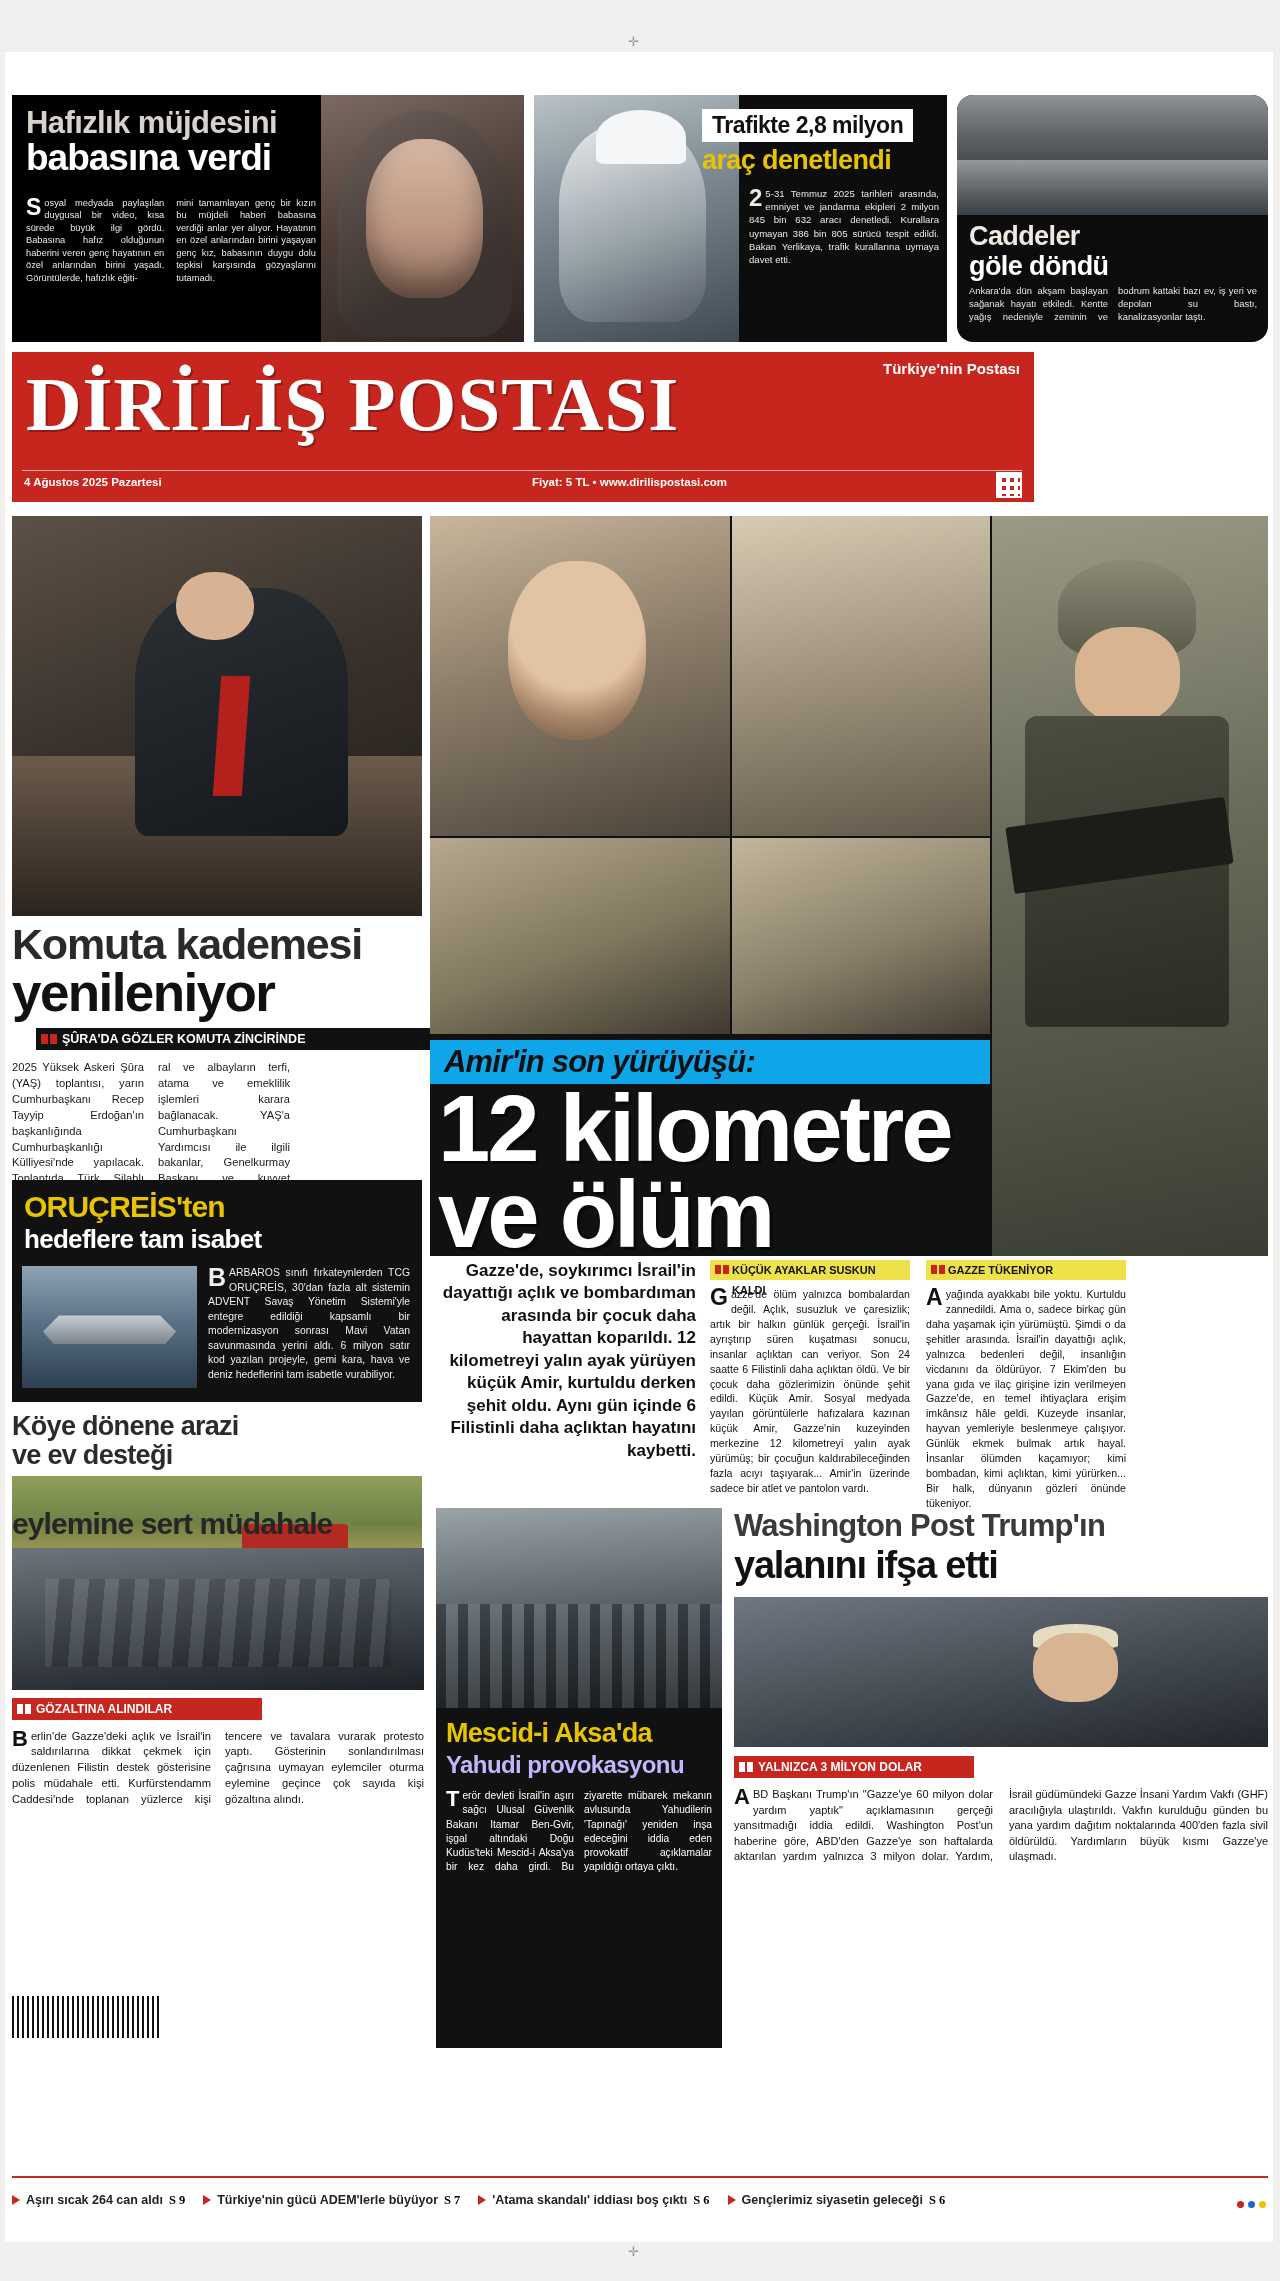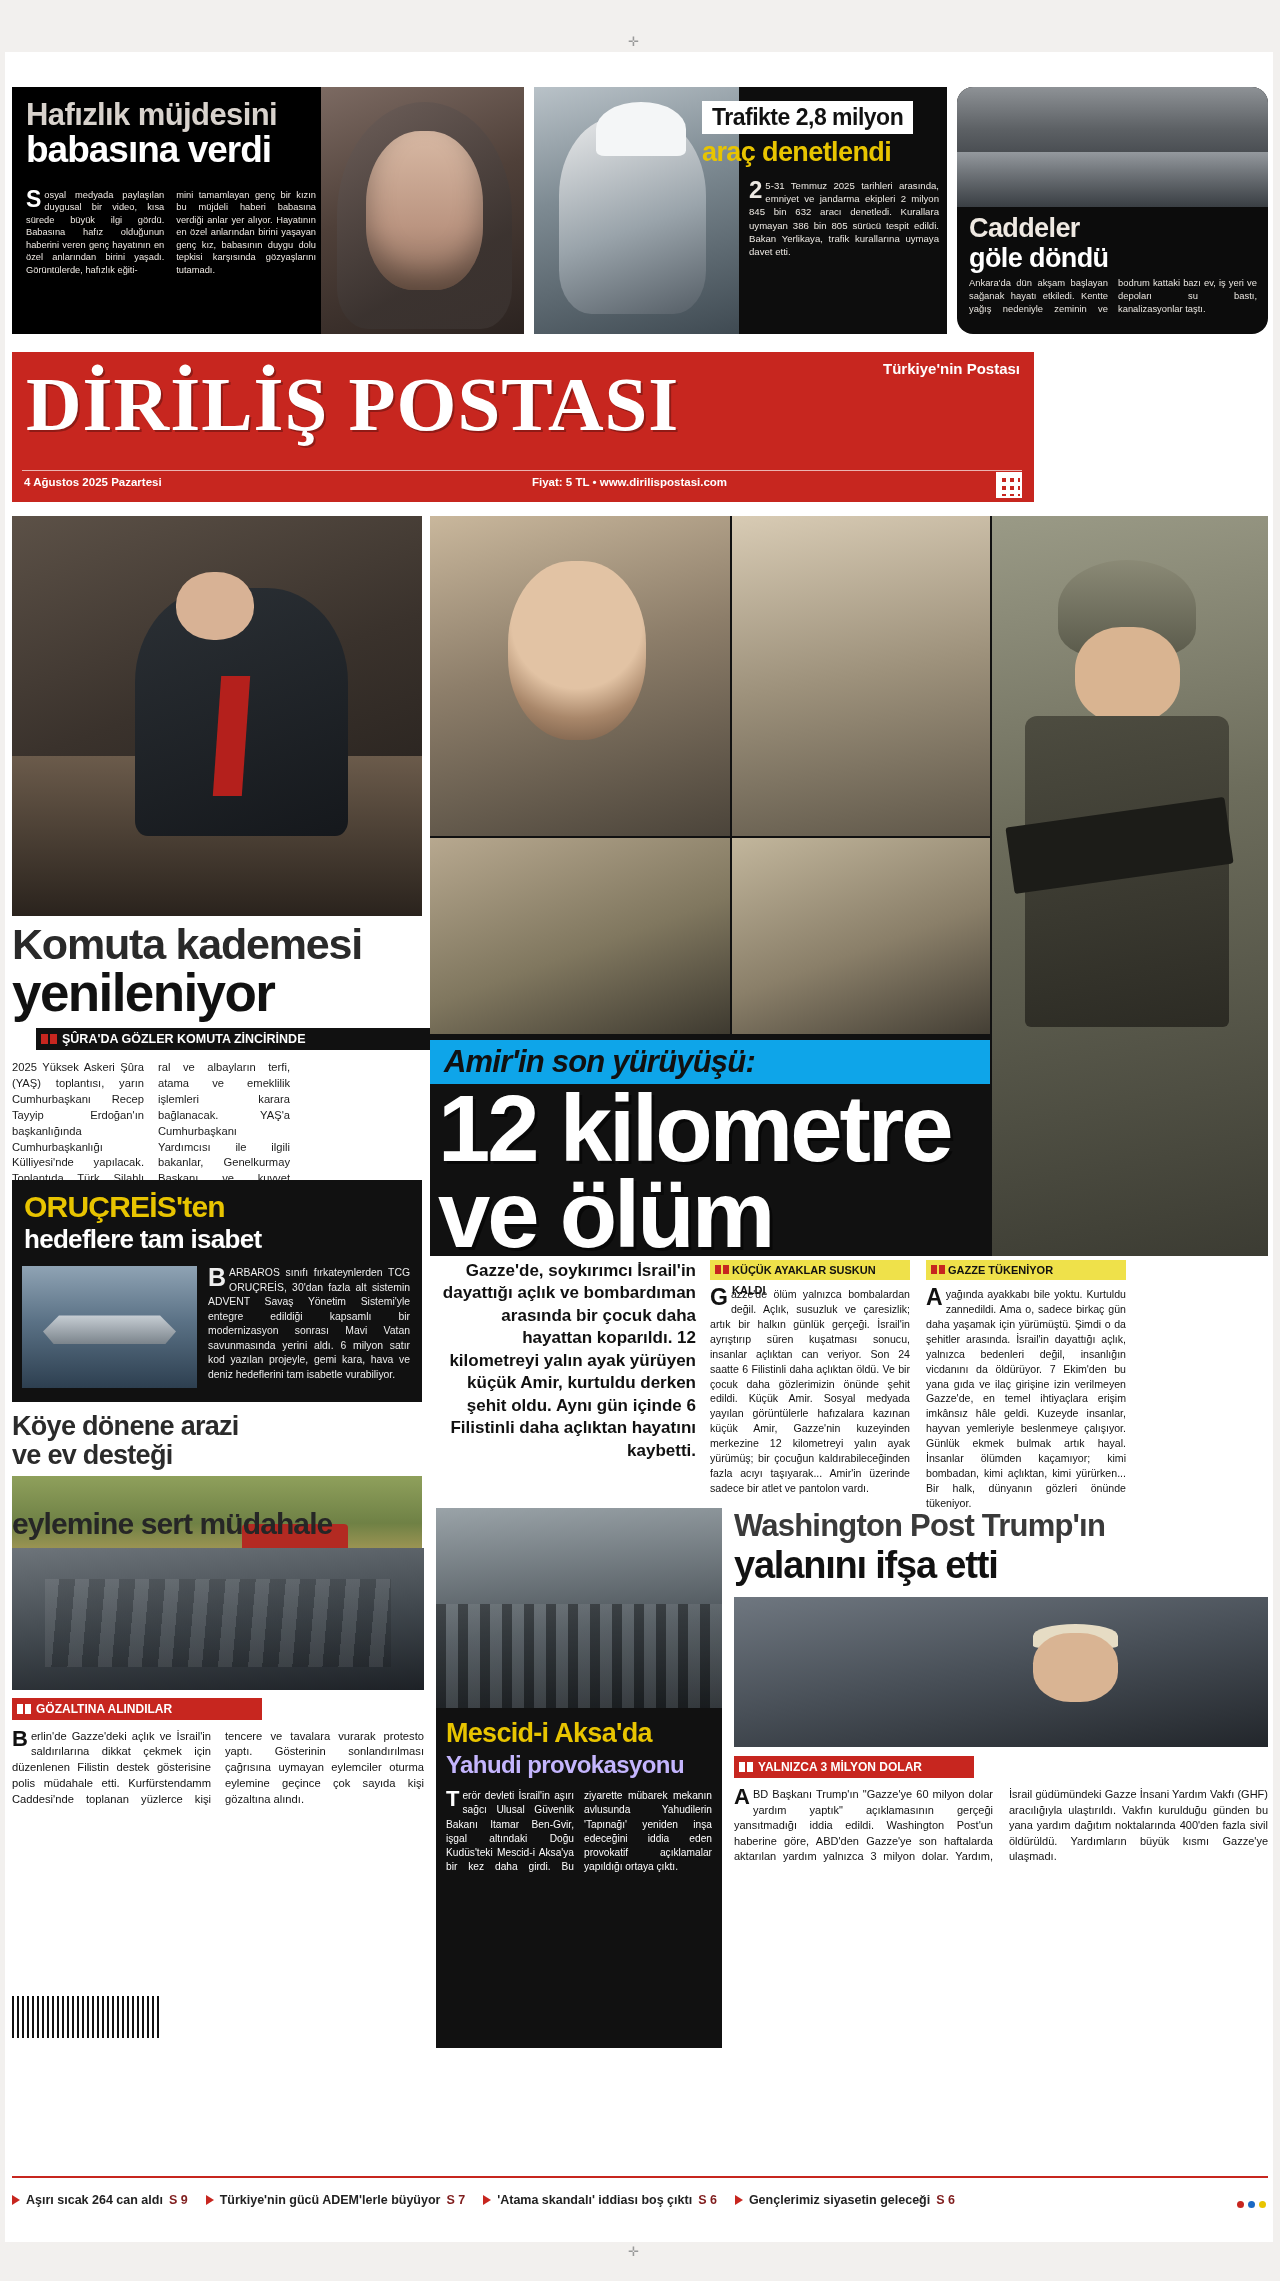--- a/index.html
+++ b/index.html
@@ -16,21 +16,21 @@
     position:absolute; left:0; top:0; width:1280px; height:2281px;
     background:#f2f0ee;
   }
   .sheet {
     position:absolute; left:5px; top:52px; width:1268px; height:2190px;
     background:#ffffff;
   }
   .reg-mark { position:absolute; color:#999; font-size:13px; }
 
   
-  .topstrip { position:absolute; left:12px; top:87px; width:1220px; height:252px; }
+  .topstrip { position:absolute; left:12px; top:95px; width:1220px; height:252px; }
 
   .box { position:absolute; overflow:hidden; }
 
   
   .b1 { left:0; top:0; width:512px; height:247px; background:#000; color:#fff; }
   .b1 .photo {
     position:absolute; right:0; top:0; width:203px; height:247px;
     background:
       radial-gradient(circle at 44% 34%, #e9cfc0 0 16%, rgba(233,207,192,0) 17%),
       linear-gradient(160deg,#7c6a62 0%,#4f4039 45%,#2b2320 100%);
@@ -255,21 +255,21 @@
   .br .tag .d1,.br .tag .d2{ position:absolute; top:6px; width:6px; height:10px; background:#fff;}
   .br .tag .d1{left:5px;} .br .tag .d2{left:13px;}
   .br p { margin:9px 0 0; font-size:11px; line-height:1.42; text-align:justify; column-count:2; column-gap:16px; }
   .br p::first-letter { font-size:22px; font-weight:800; float:left; line-height:.92; padding-right:3px; }
 
   
   .footer { position:absolute; left:12px; top:2176px; width:1256px; height:40px;
             border-top:2px solid #c7261f; display:flex; align-items:center; gap:18px; padding-top:6px; }
   .footer .item { display:flex; align-items:center; gap:6px; font-size:12.5px; font-weight:700; color:#222; }
   .footer .tri { width:0; height:0; border-left:8px solid #c7261f; border-top:5px solid transparent; border-bottom:5px solid transparent; }
-  .footer .pg { color:#7f1d1d; font-weight:800; }
+  .footer .pg { color:#000000; font-weight:800;font-family:Liberation Serif, serif; }
   .footer .dots { position:absolute; right:2px; bottom:8px; display:flex; gap:4px; }
   .footer .dots i { width:7px; height:7px; border-radius:50%; display:block; }
 
   .marklb { position:absolute; left:628px; top:34px; }
   .markbot { position:absolute; left:628px; top:2244px; }
 </style>
 </head>
 <body>
 
 <div class="page">

